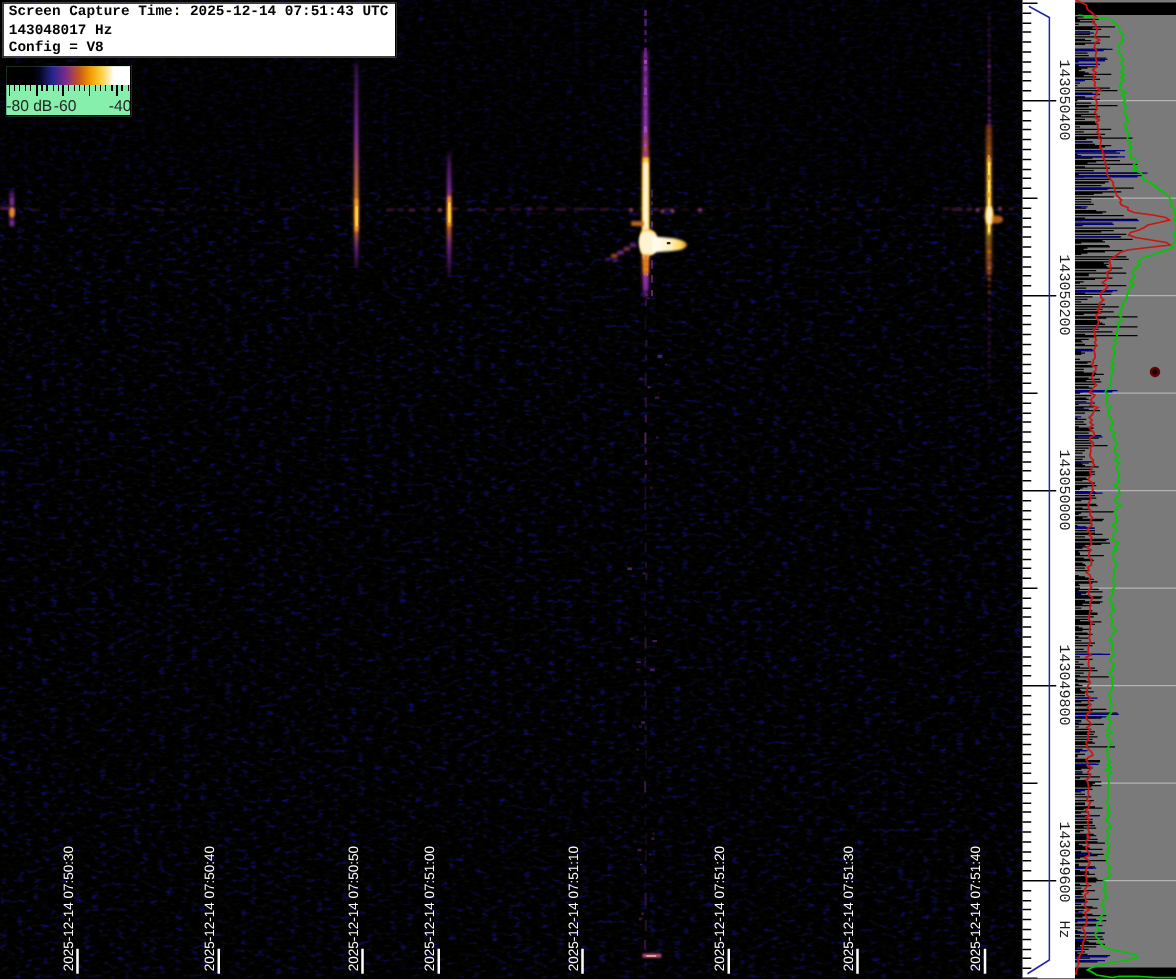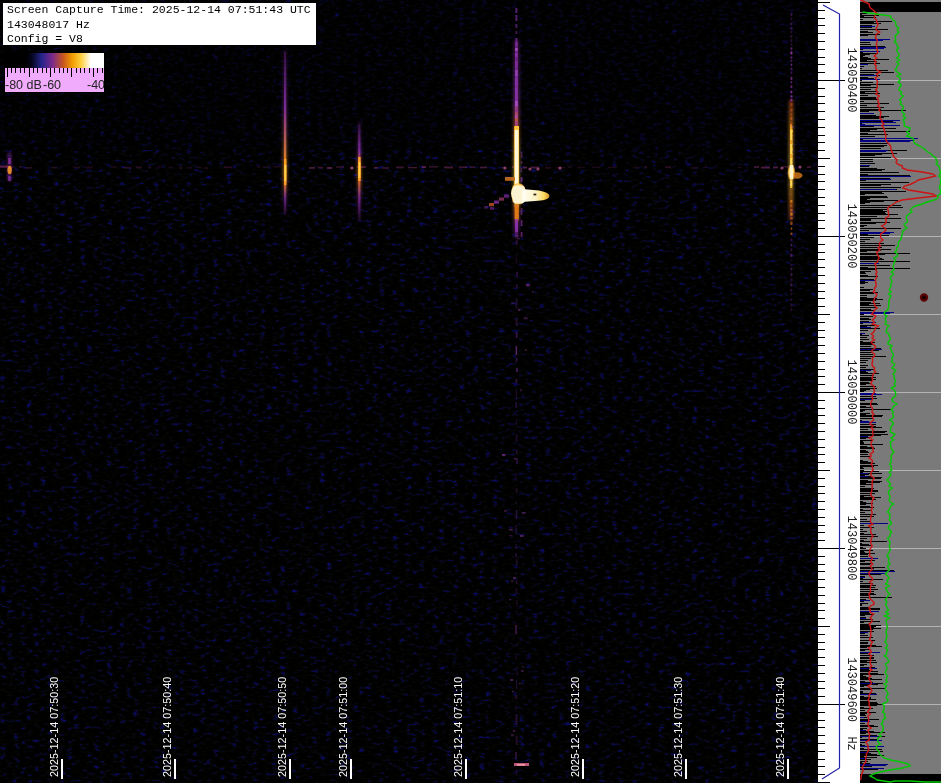--- a/index.html
+++ b/index.html
@@ -1,18 +1,18 @@
 <!DOCTYPE html>
 <html><head><meta charset="utf-8"><style>
 html,body{margin:0;padding:0;background:#000;}
 #w{position:relative;width:941px;height:783px;overflow:hidden;background:#000;font-family:"Liberation Sans",sans-serif;}
 #tbox{position:absolute;left:2px;top:2px;width:309px;height:42px;background:#fff;border:1px solid #000;
- font-family:"Liberation Mono",monospace;font-weight:normal;font-size:11.5px;line-height:14.5px;color:#000;
+ font-family:"Liberation Mono",monospace;font-weight:bold;font-size:11.5px;line-height:14.5px;color:#000;
  padding:0 0 0 4px;white-space:pre;}
-#cs{position:absolute;left:4px;top:52px;width:99px;height:39px;background:#f0abfc;border:1px solid #000;text-decoration:underline;}
+#cs{position:absolute;left:4px;top:52px;width:99px;height:39px;background:#86efac;border:1px solid #000;text-decoration:underline;}
 #csg{position:absolute;left:0;top:0;width:99px;height:15px;
  background:linear-gradient(to right,#000 0%,#000 21%,#05051e 27%,#24248c 37%,#7c2a8a 48%,#c8571d 59%,#f29c00 68%,#ffd040 77%,#fff 87%);}
 .bt{font-family:"Liberation Sans",sans-serif;font-size:10.8px;fill:#fff;}
 .ft{font-family:"Liberation Mono",monospace;font-size:12px;fill:#1a1a1a;}
 </style></head><body>
 <div id="w">
 <svg width="941" height="783" style="position:absolute;left:0;top:0">
 <defs>
 <filter id="nz" x="0%" y="0%" width="100%" height="100%" color-interpolation-filters="sRGB">
   <feTurbulence type="fractalNoise" baseFrequency="0.15 0.3" numOctaves="2" seed="29" stitchTiles="stitch"></feTurbulence>

